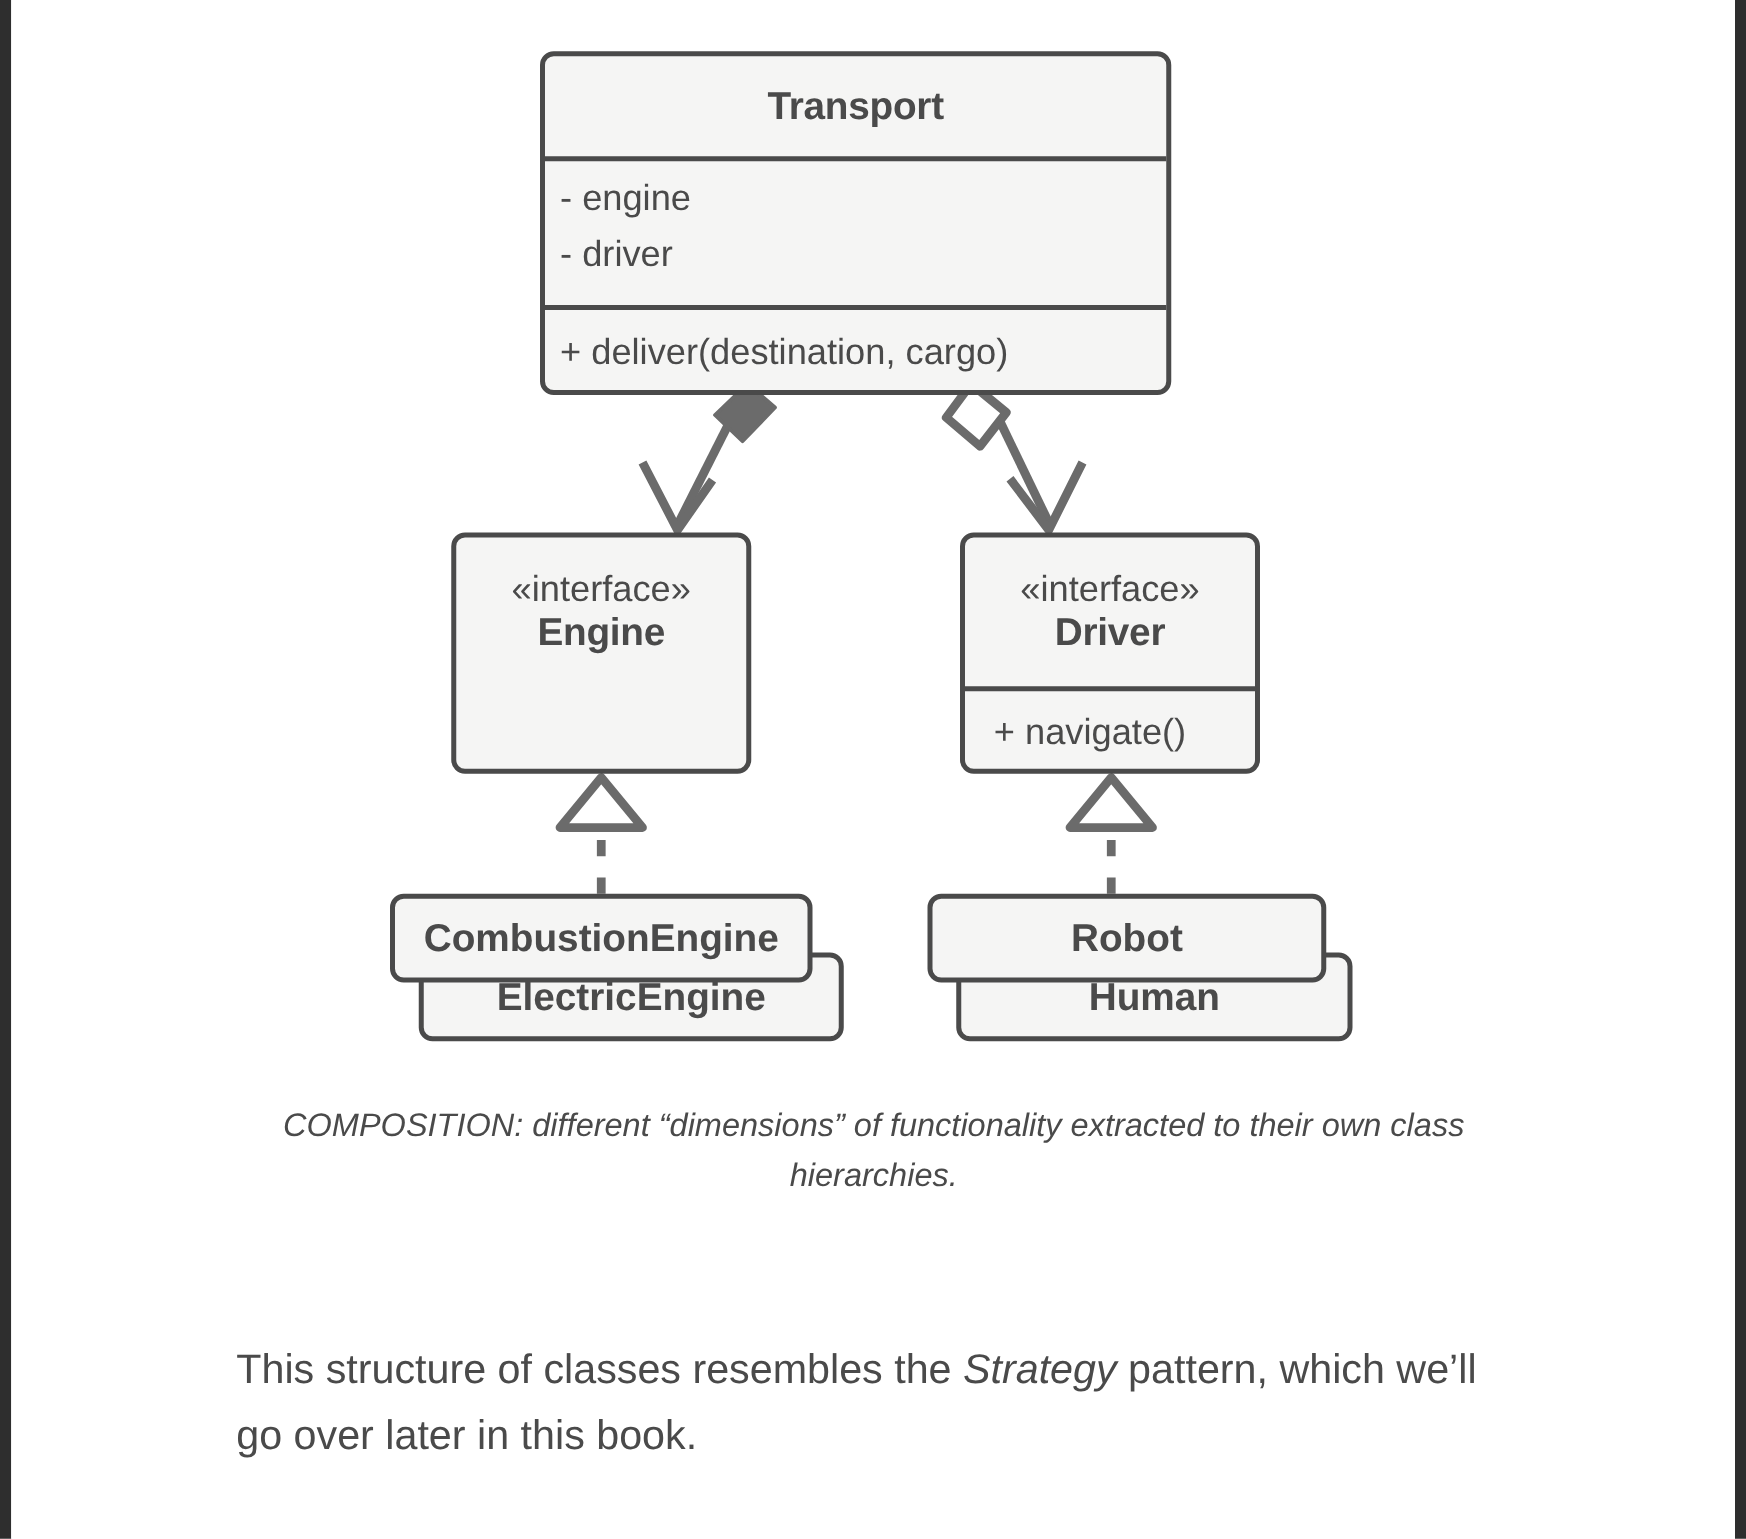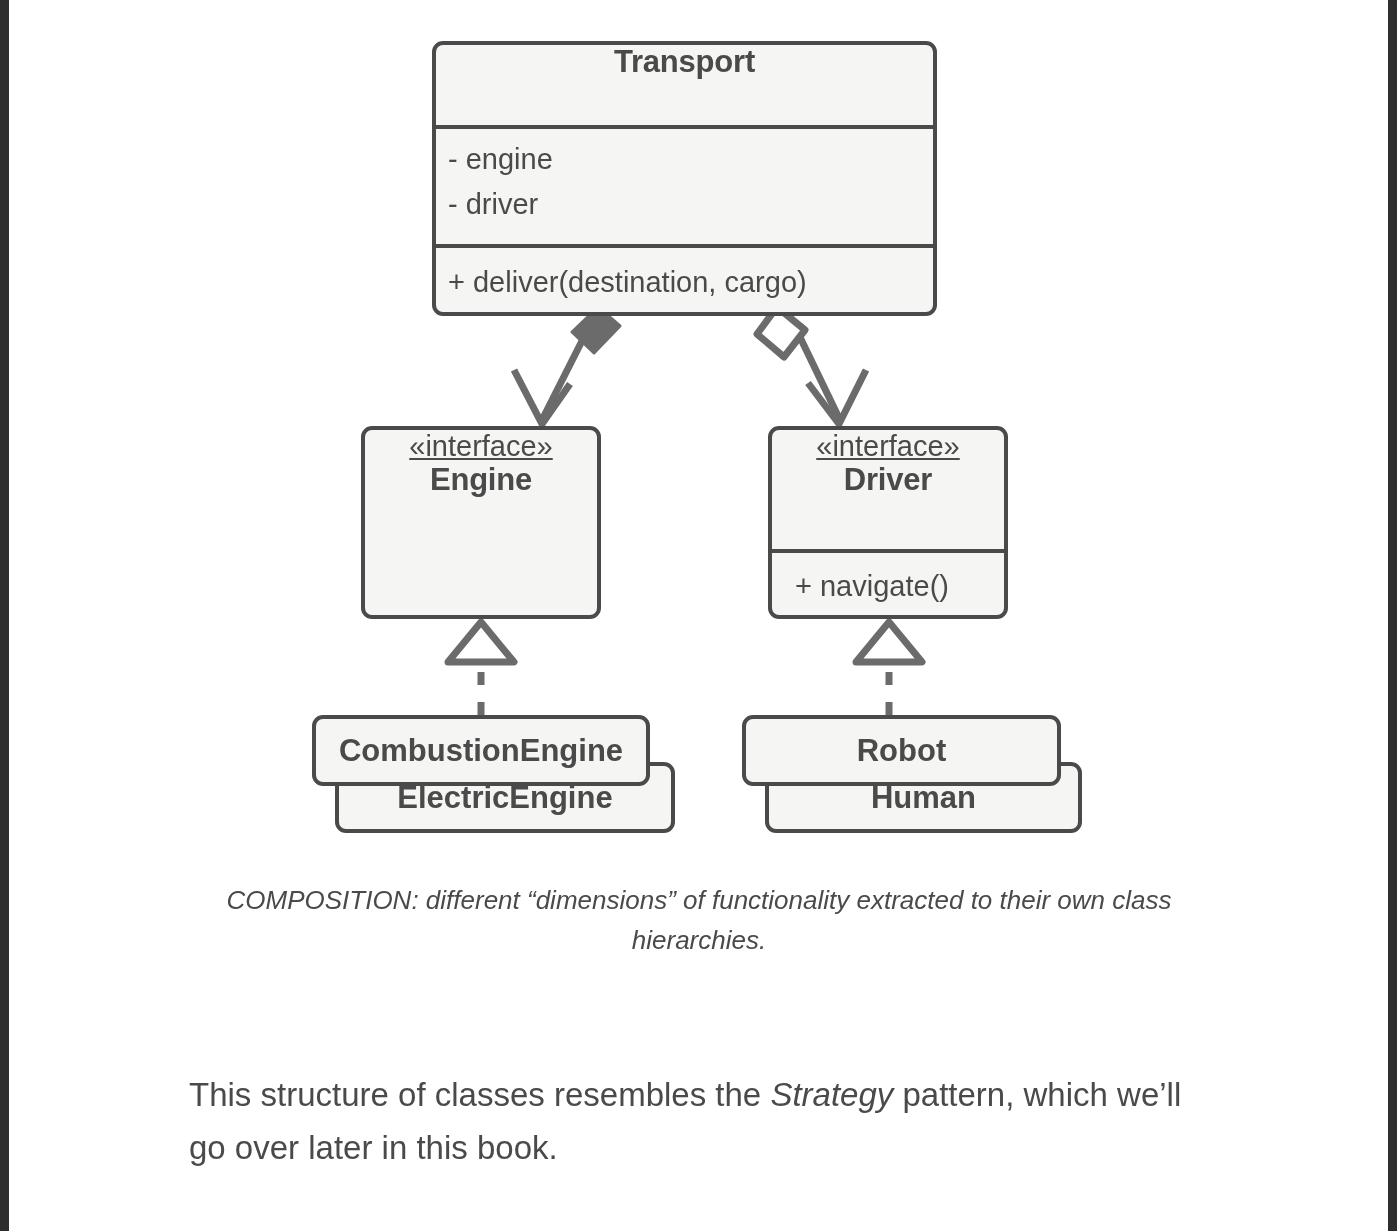--- a/index.html
+++ b/index.html
@@ -61,34 +61,34 @@
   }
   .uml-section {
     box-sizing: border-box;
     display: flex;
     align-items: center;
   }
   .uml-section + .uml-section {
     border-top: 4px solid #4a4a4a;
   }
   .sec-title {
+    justify-content: center;
     flex-direction: column;
     text-align: center;
   }
   .cls-name {
     font-weight: bold;
     font-size: 31px;
     letter-spacing: -0.2px;
     line-height: 1.1;
   }
   .stereotype {
     font-size: 29px;
     font-weight: normal;
     line-height: 1.15;
-    text-decoration: underline;
   }
   .sec-body {
     padding-left: 12px;
     font-size: 29px;
     line-height: 1.55;
     display: block;
     padding-top: 8px;
     padding-bottom: 8px;
   }
   .sec-body .member { display: block; white-space: nowrap; }

